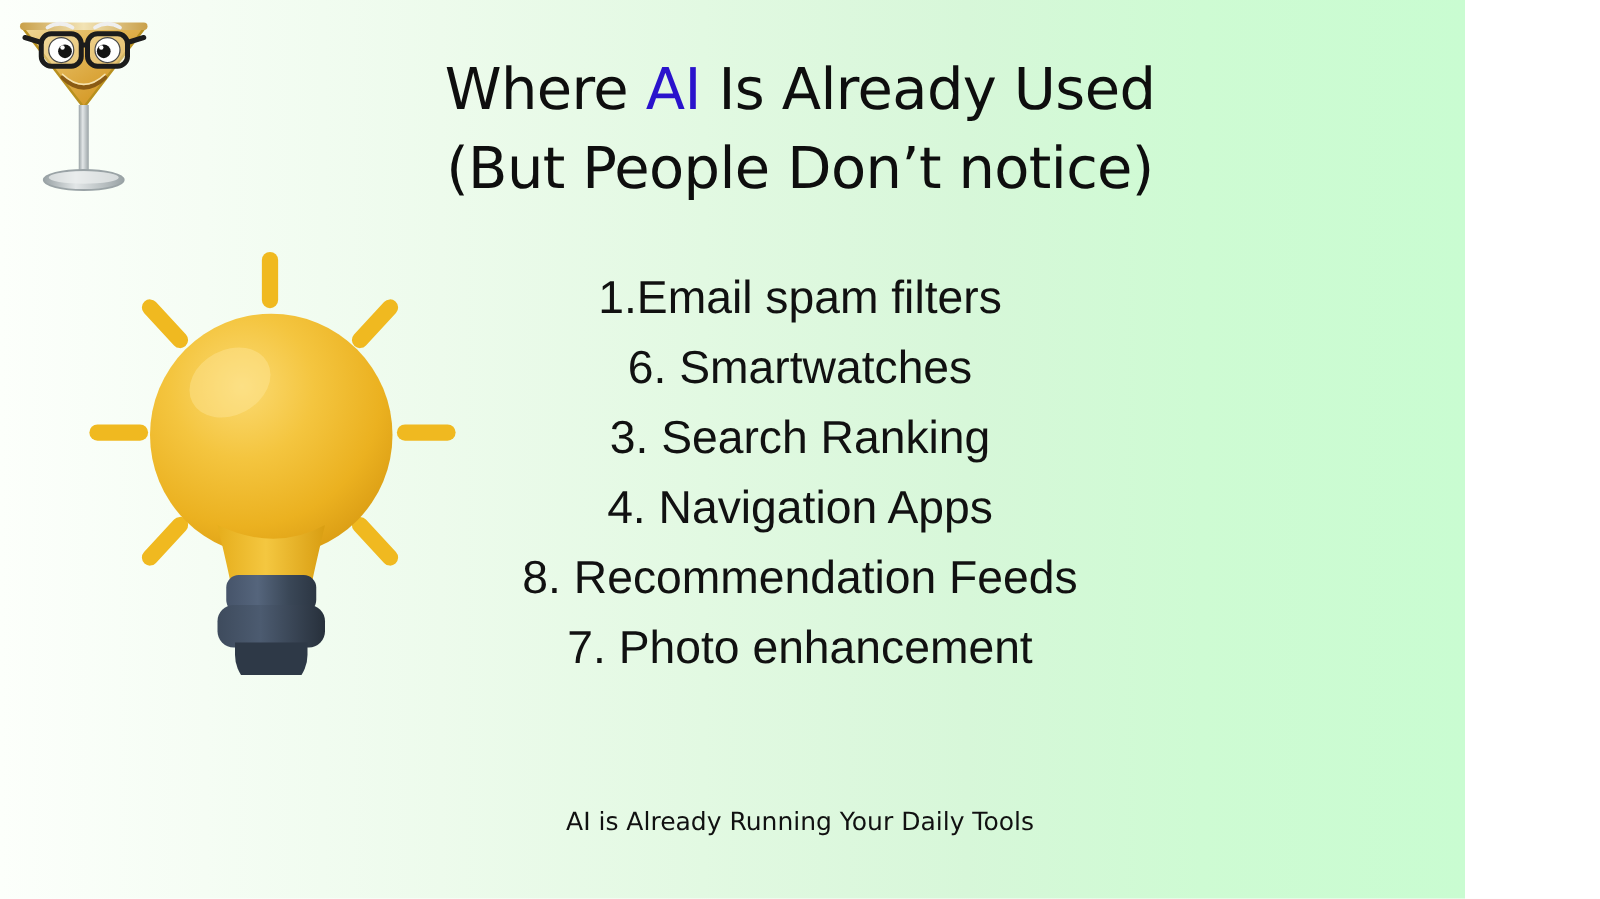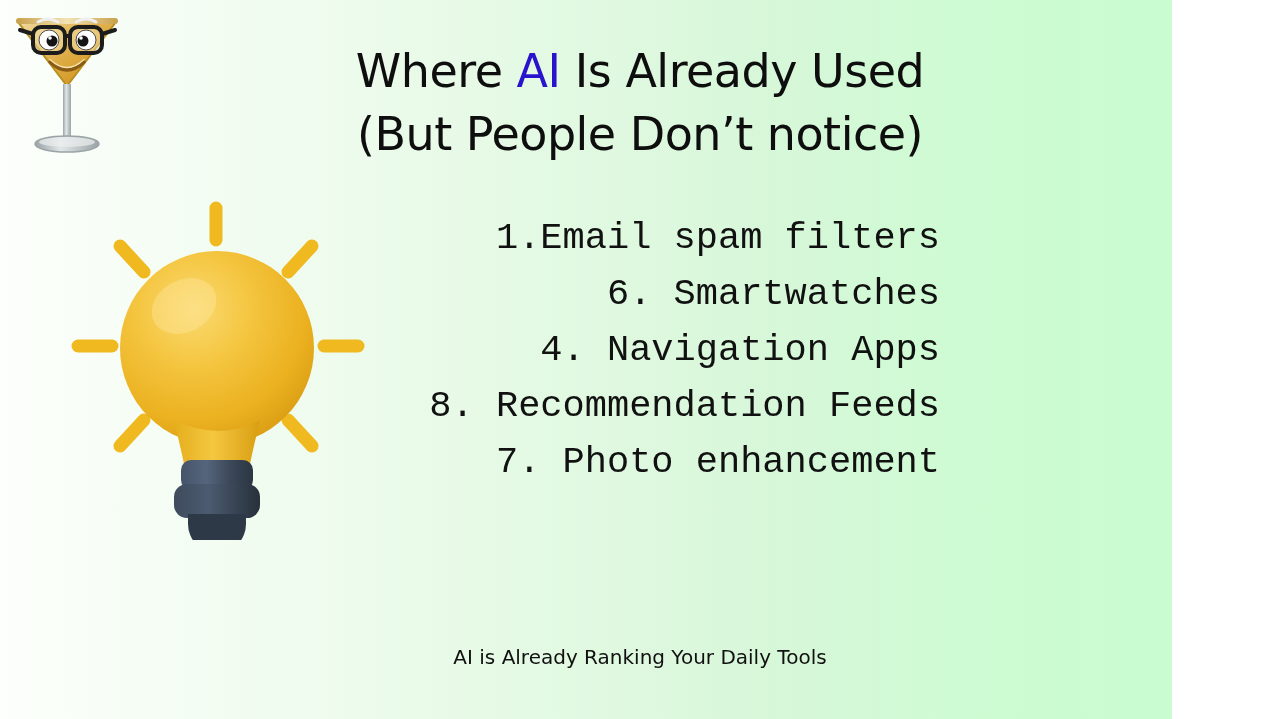--- a/index.html
+++ b/index.html
@@ -69,27 +69,26 @@
 
   
   .list-block {
     position: absolute;
     left: 340px;
     top: 210px;
     width: 600px;
     text-align: center;
   }
   .list-item {
-    font-family: Liberation Mono, monospace;
+    font-family: Liberation Sans, sans-serif;
     font-size: 37px;
     font-weight: 400;
     color: #111111;
     line-height: 56px;
     white-space: nowrap;
-    text-align: right;
   }
 
   
   .footer {
     position: absolute;
     left: 340px;
     top: 645px;
     width: 600px;
     text-align: center;
     font-family: "DejaVu Sans", sans-serif;
@@ -205,20 +204,21 @@
 
       <rect x="119" y="272" width="72" height="30" rx="10" fill="url(#baseg)"></rect>
       <rect x="112" y="296" width="86" height="34" rx="13" fill="url(#baseg2)"></rect>
       <path d="M126 326 h58 v10 a29 29 0 0 1 -58 0 z" fill="#2E3947"></path>
     </svg>
   </div>
 
   <div class="list-block">
     <div class="list-item">1.Email spam filters</div>
     <div class="list-item">6. Smartwatches</div>
+    <div class="list-item">3. Search Ranking</div>
     <div class="list-item">4. Navigation Apps</div>
     <div class="list-item">8. Recommendation Feeds</div>
     <div class="list-item">7. Photo enhancement</div>
   </div>
 
-  <div class="footer">AI is Already Ranking Your Daily Tools</div>
+  <div class="footer">AI is Already Running Your Daily Tools</div>
 
 </div>
 
 </body></html>

